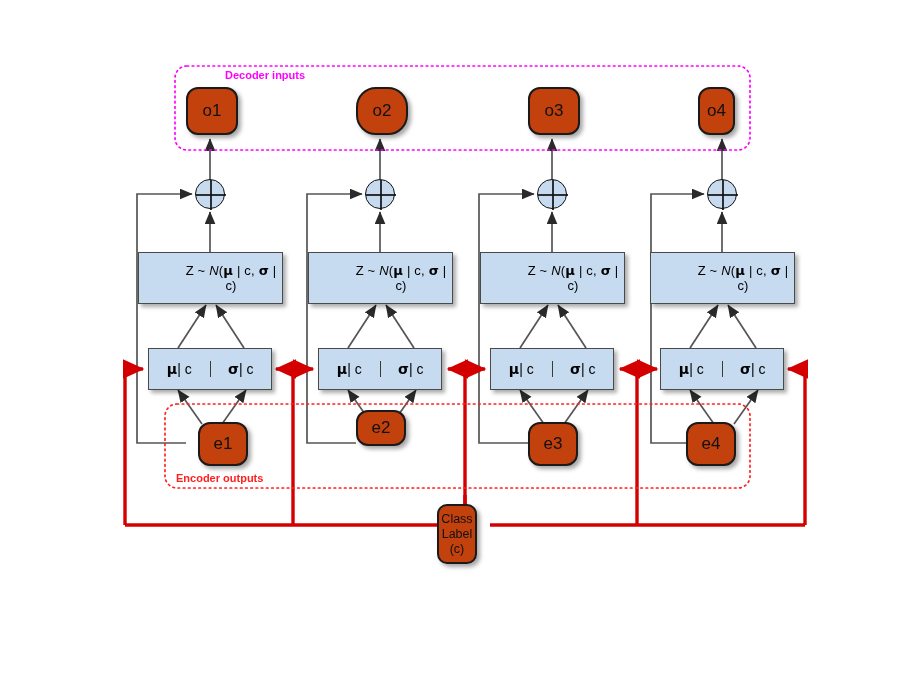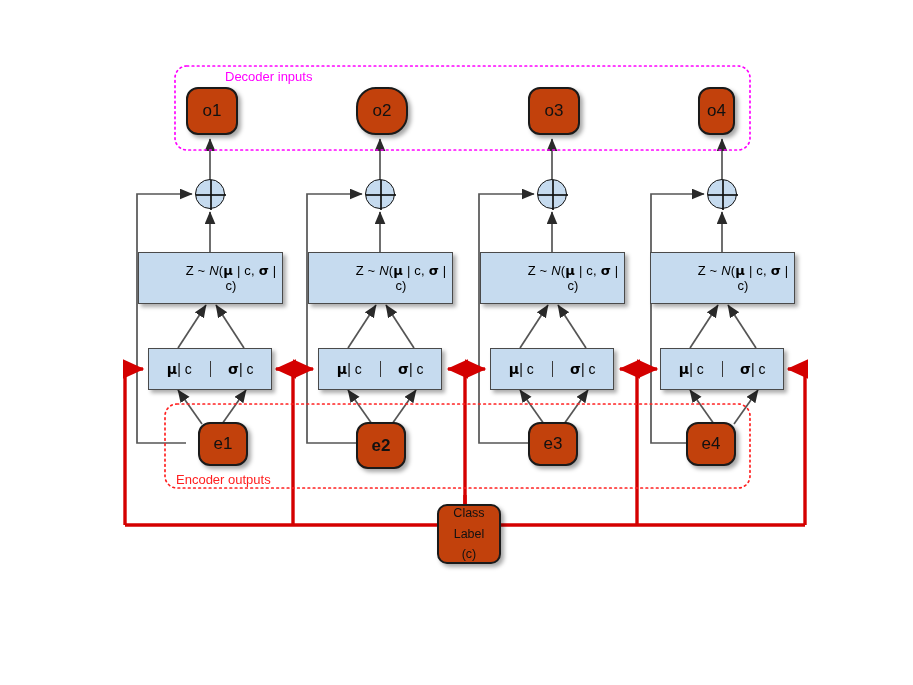--- a/index.html
+++ b/index.html
@@ -26,21 +26,21 @@
   .msbox{display:flex;padding:0;}
   .msbox .half{flex:1;display:flex;align-items:center;justify-content:center;
                font-size:14px;color:#000;}
   .msbox .half.left{border-right:1.6px solid #3a3a3a;}
   .gk{font-weight:700;font-style:normal;font-family:"DejaVu Sans",sans-serif;}
 
   
   .circ{position:absolute;width:30px;height:30px;border-radius:50%;
         background:#C6DBEF;border:1.8px solid #111;box-sizing:border-box;}
 
-  .grouplabel{position:absolute;font-size:13px;white-space:nowrap;}
+  .grouplabel{position:absolute;font-size:11px;white-space:nowrap;font-weight:bold;}
   .lbl-dec{color:#FF00FF;}
   .lbl-enc{color:#FF2020;}
 </style>
 </head>
 <body>
 
 <div id="stage">
 
   <svg id="canvas" viewBox="0 0 913 685" xmlns="http://www.w3.org/2000/svg">
     <defs>
@@ -209,24 +209,24 @@
         <b class="gk">μ</b>
         <span> | c</span>
       </div>
     <div class="half">
         <b class="gk">σ</b>
         <span> | c</span>
       </div>
   </div>
 
   <div class="node ynode" style="left:198px;top:422px;width:50px;height:44px;">e1</div>
-  <div class="node ynode" style="left:356px;top:422px;width:50px;height:47px;font-weight:bold;">e2</div>
+  <div class="node ynode" style="left:356px;top:410px;width:50px;height:36px;">e2</div>
   <div class="node ynode" style="left:528px;top:422px;width:50px;height:44px;">e3</div>
   <div class="node ynode" style="left:686px;top:422px;width:50px;height:44px;">e4</div>
 
-  <div class="node ynode small" style="left:437px;top:504px;width:64px;height:60px;
-              flex-direction:column;justify-content:space-between;">
+  <div class="node ynode small" style="left:437px;top:504px;width:40px;height:60px;
+              flex-direction:column;justify-content:center;">
     <span>Class</span>
     <span>Label</span>
     <span>(c)</span>
   </div>
 
 </div>
 
 </body></html>

